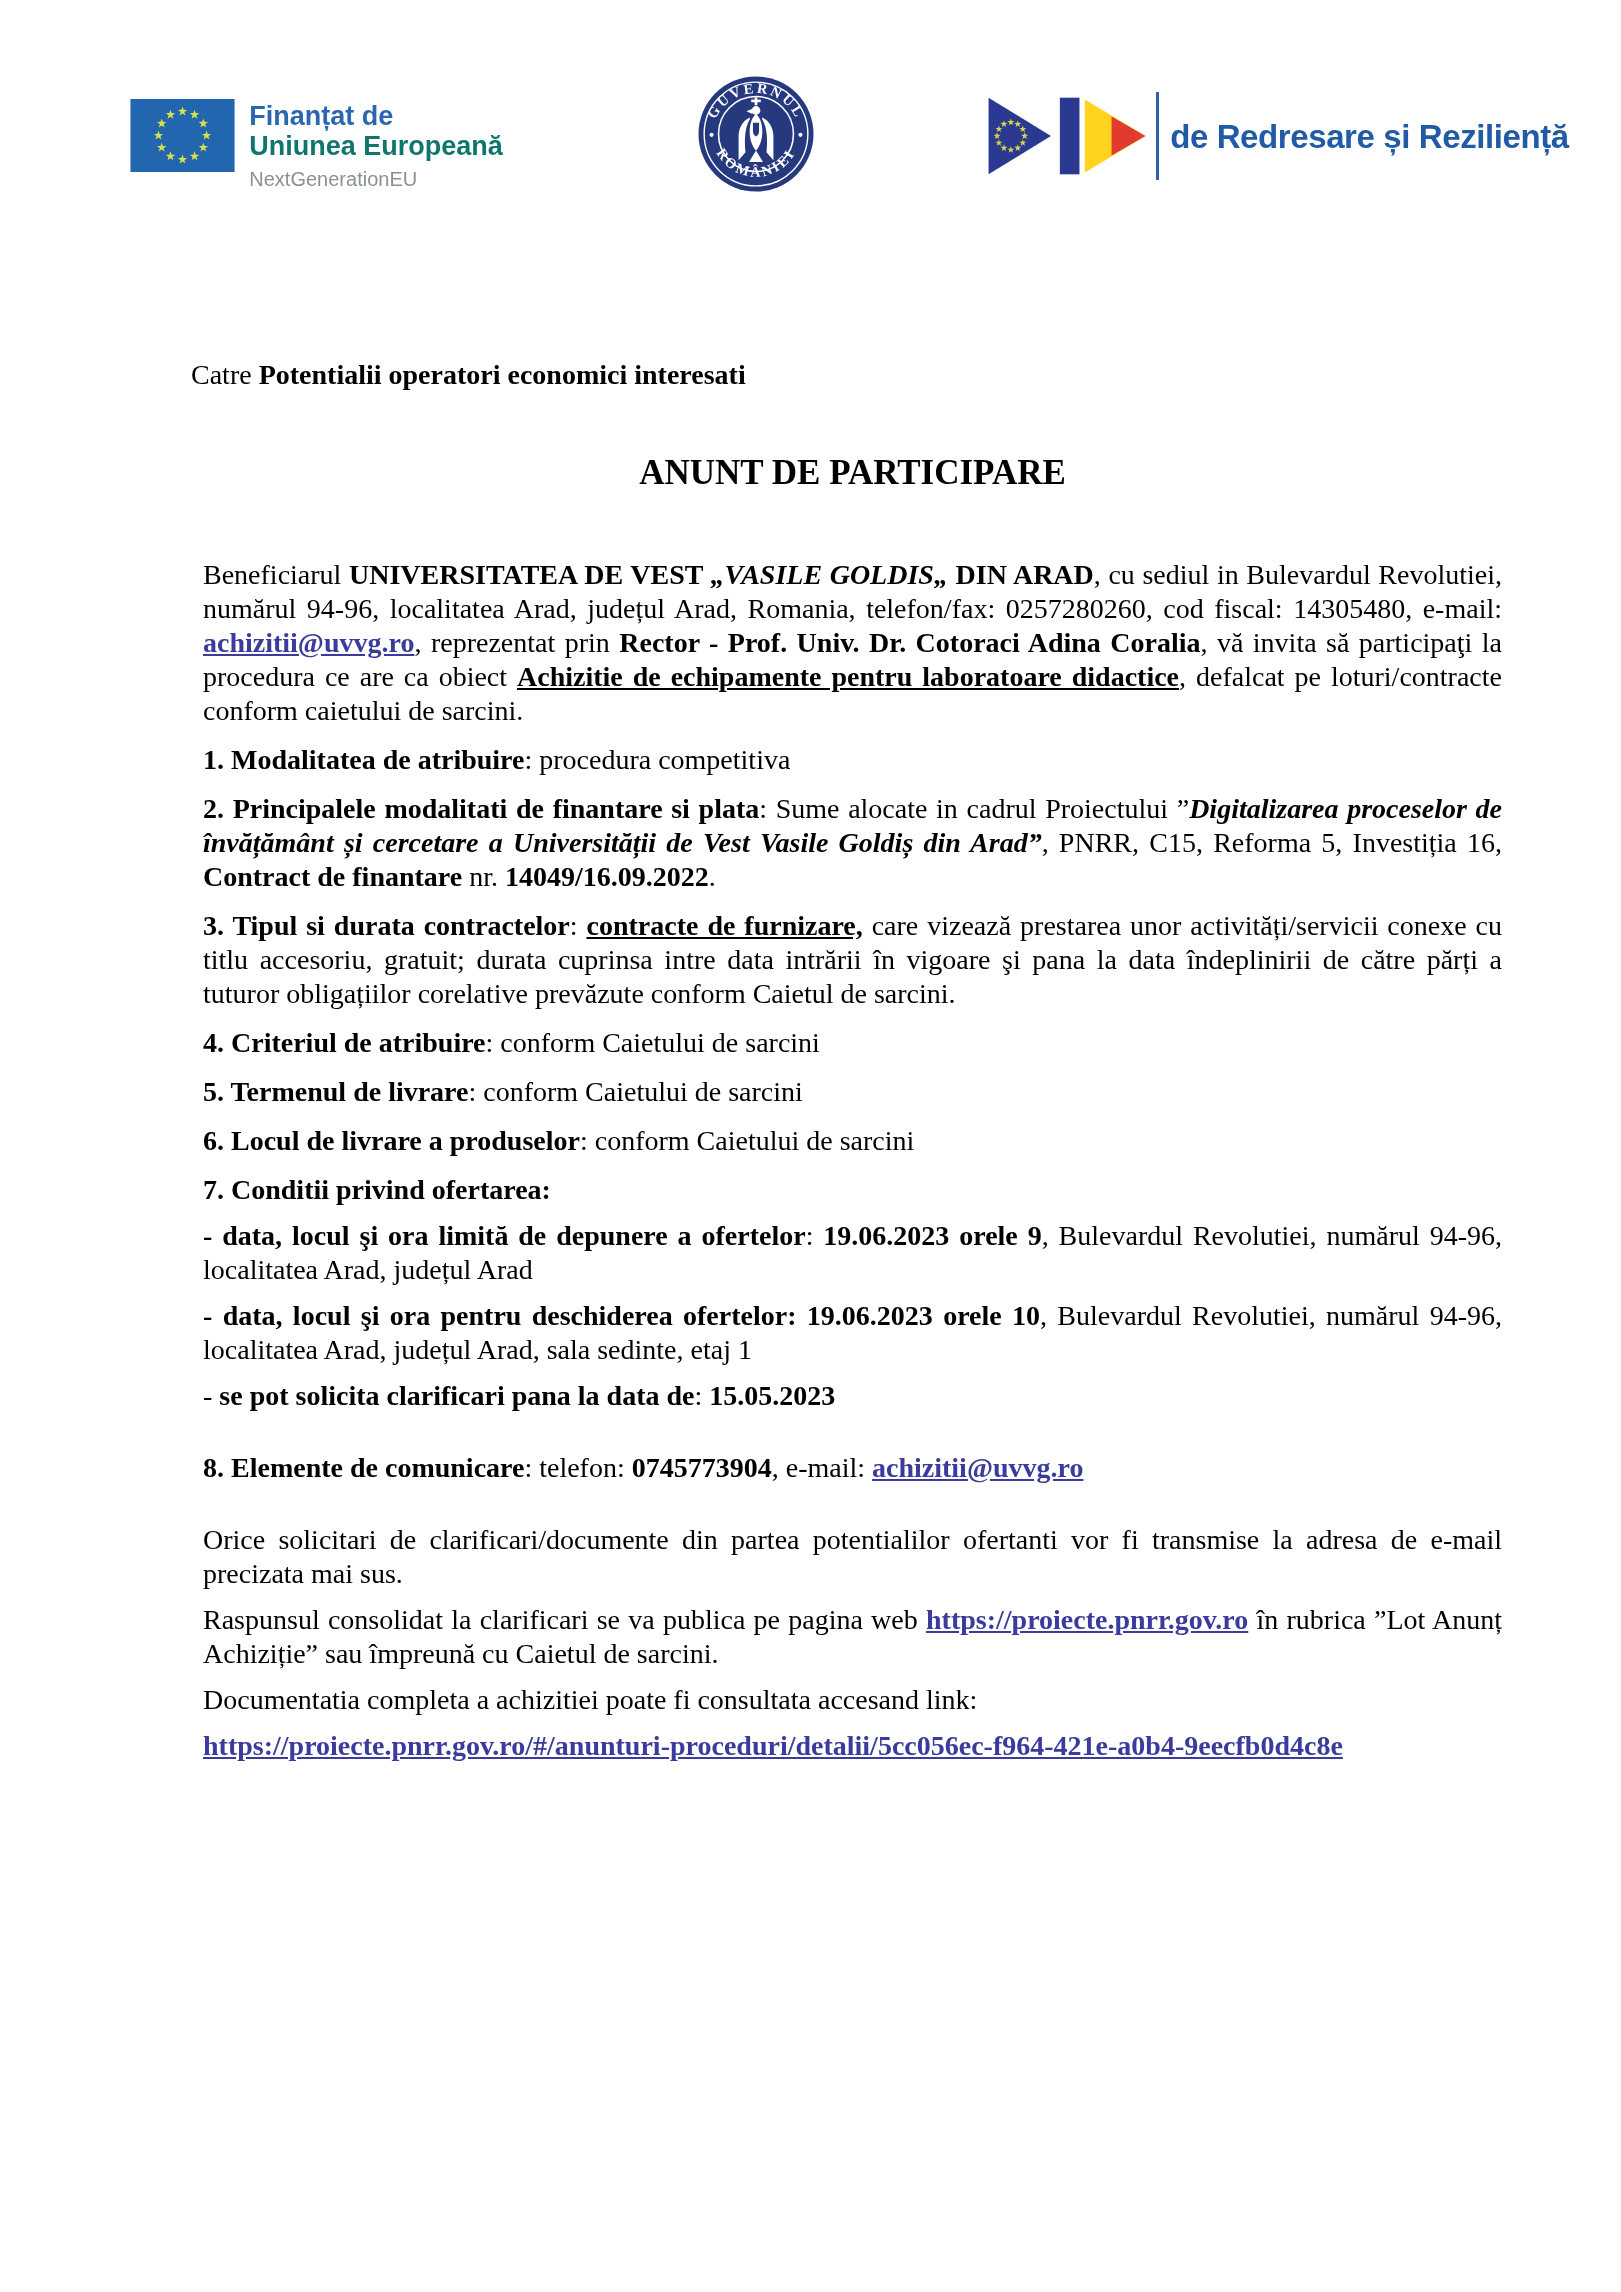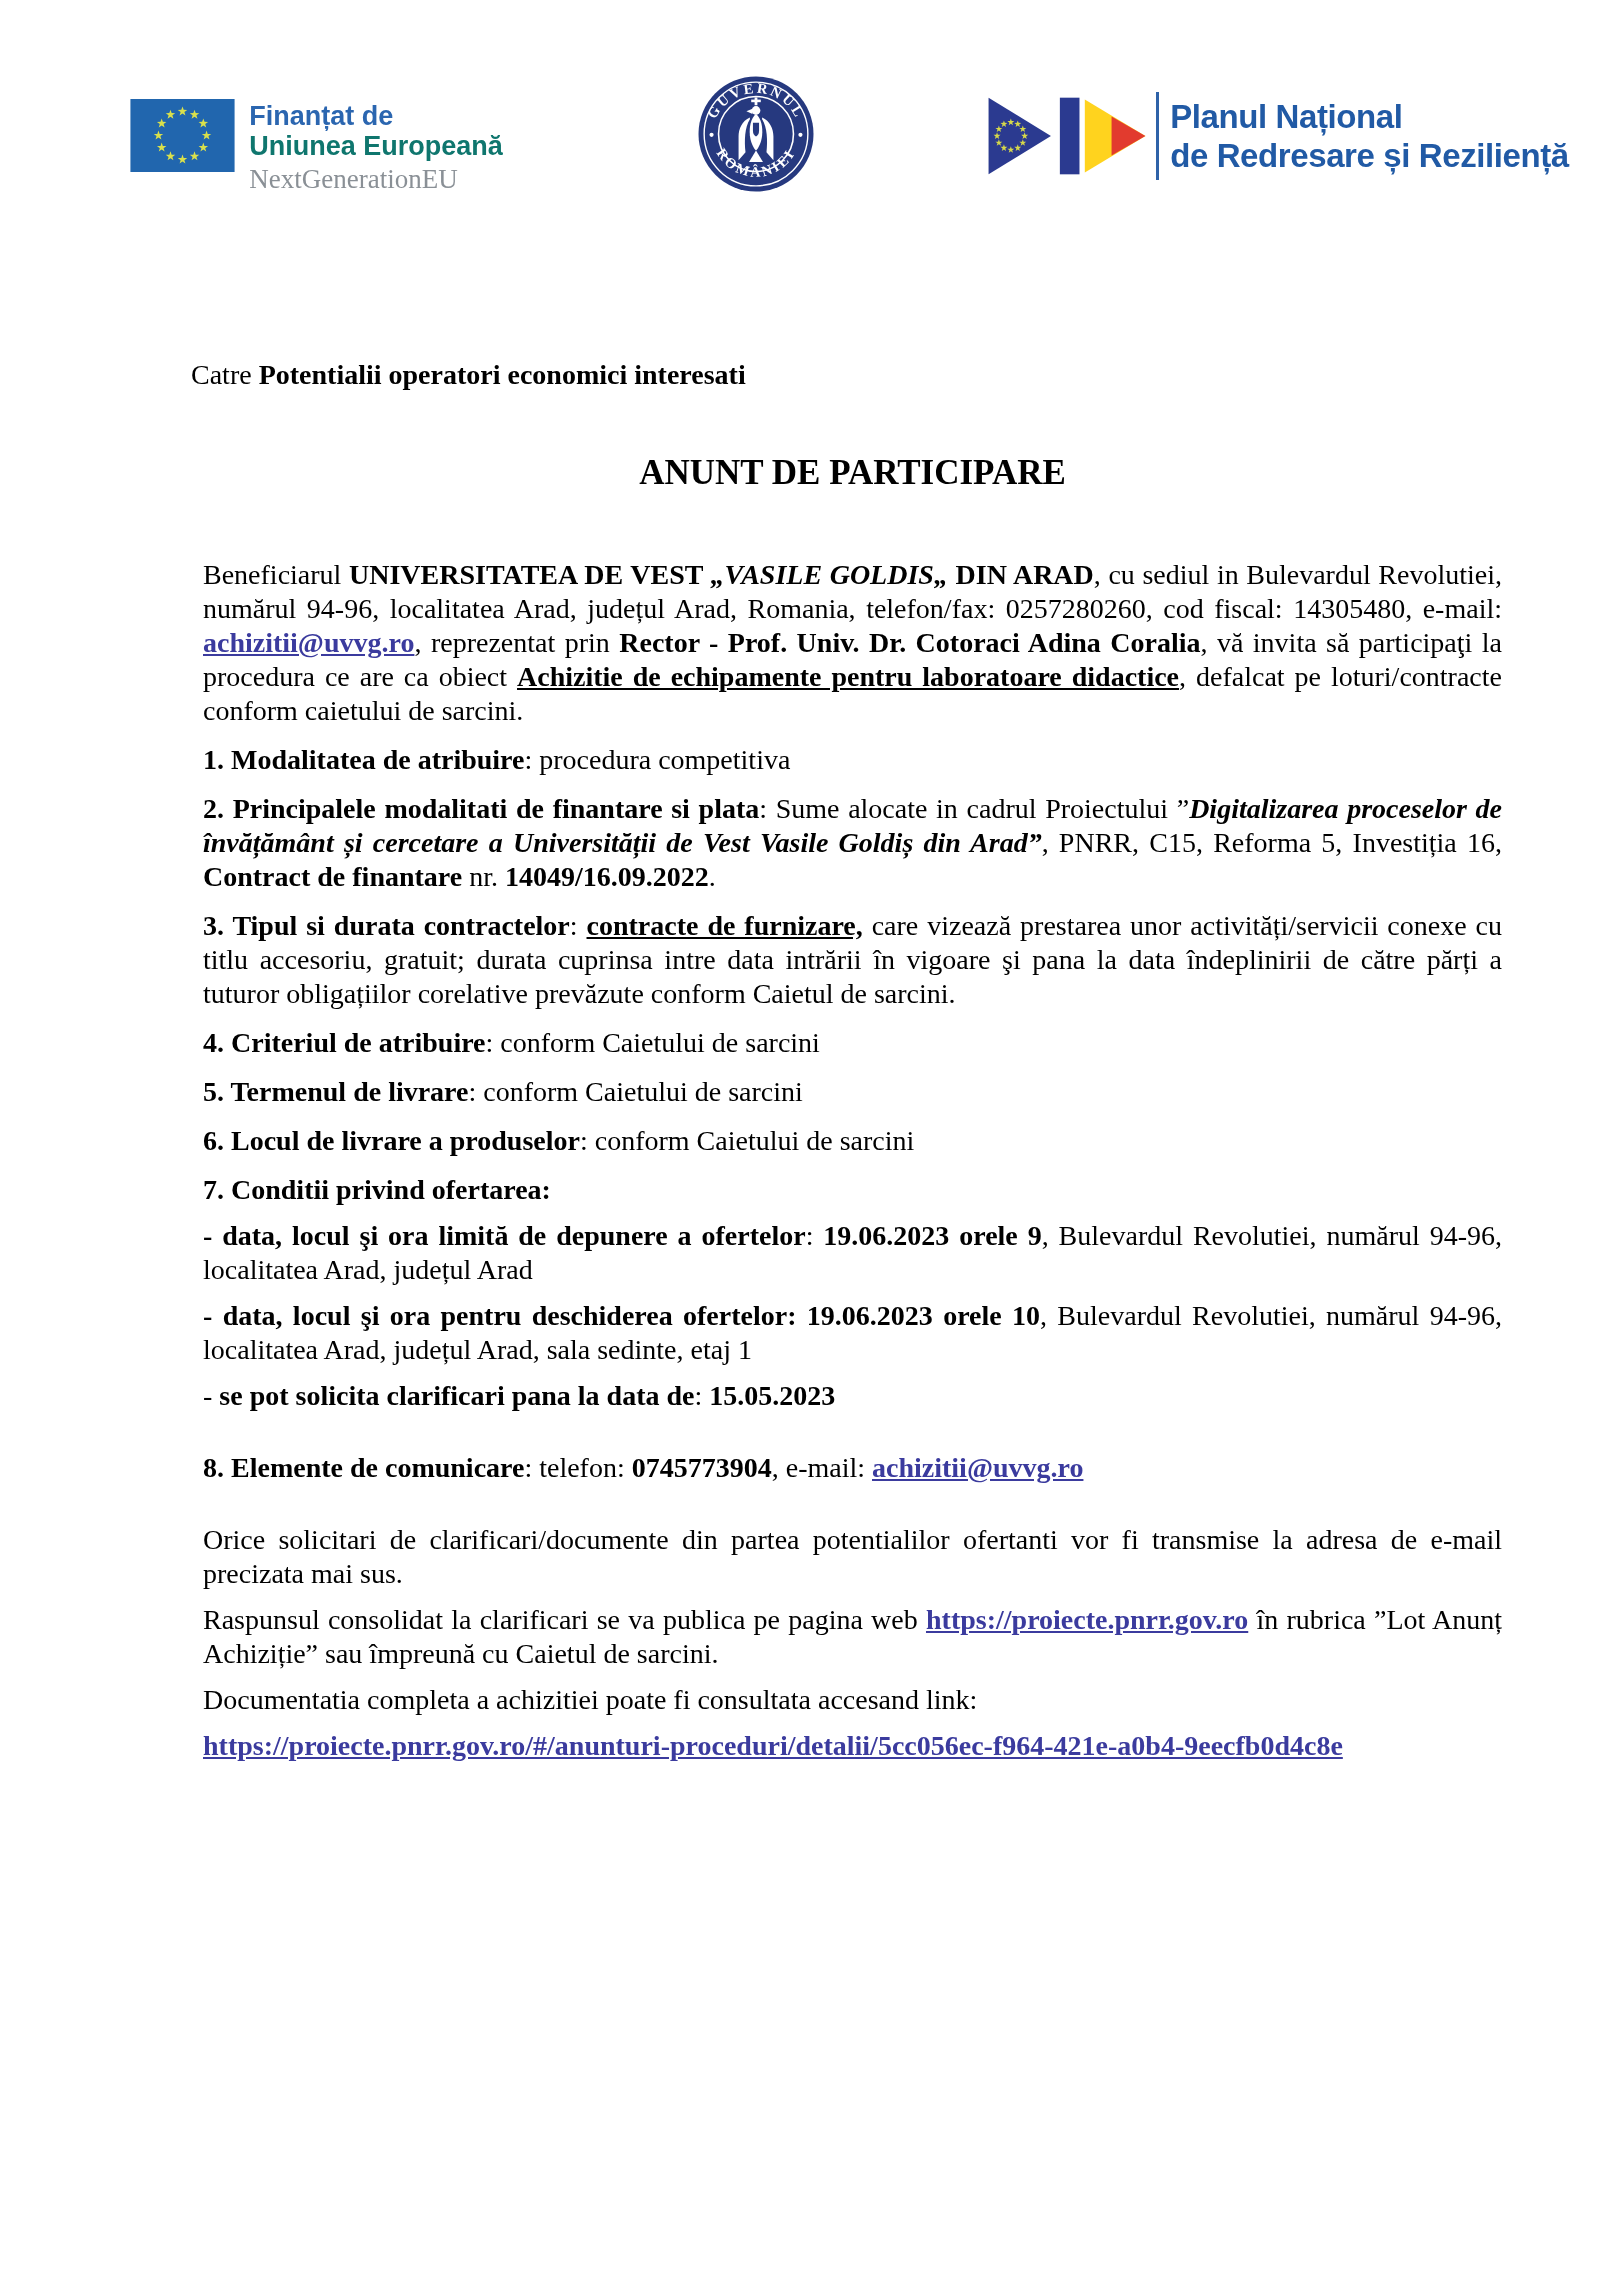--- a/index.html
+++ b/index.html
@@ -8,21 +8,21 @@
     font-family:"Liberation Serif", serif; color:#000; overflow:hidden;
   }
 
   
   .logos{ position:relative; height:199px;padding-left:10px; }
 
   .eu-logo{ position:absolute; left:130px; top:99px; display:flex; align-items:flex-start; }
   .eu-flag{ width:105px; height:73px; display:block; }
   .eu-text{ margin-left:14.3px; padding-top:1.8px; }
   .eu-line{ font-family:"Liberation Sans",sans-serif; font-weight:bold; font-size:27px; line-height:30px; }
-  .eu-sub{ font-family:Liberation Serif, serif; font-size:27px; line-height:29px; margin-top:4.5px; }
+  .eu-sub{ font-family:Liberation Sans, sans-serif; font-size:20px; line-height:29px; margin-top:4.5px; }
 
   .gov-seal{ position:absolute; left:695px; top:73px; }
   .seal-svg{ width:122px; height:122px; display:block; }
   .seal-text{ font-family:"Liberation Serif",serif; font-weight:bold; font-size:16.5px; letter-spacing:3px; fill:#ffffff; }
 
   .pnrr-logo{ position:absolute; left:988px; top:92px; display:flex; align-items:center; }
   .pnrr-arrows{ width:158px; height:82px; display:block; }
   .pnrr-divider{ width:2.7px; height:88px; background:#2e62a8; margin:0 11.6px 0 9.9px; }
   .pnrr-text{ font-family:"Liberation Sans",sans-serif; font-weight:bold; font-size:33px; line-height:39px; letter-spacing:-0.4px; }
 
@@ -116,21 +116,20 @@
             <polygon points="9.50,41.90 10.46,44.67 13.40,44.73 11.06,46.51 11.91,49.32 9.50,47.64 7.09,49.32 7.94,46.51 5.60,44.73 8.54,44.67" fill="#d6d84a"></polygon>
             <polygon points="11.58,34.15 12.54,36.92 15.48,36.98 13.14,38.76 13.99,41.57 11.58,39.89 9.17,41.57 10.02,38.76 7.68,36.98 10.61,36.92" fill="#d6d84a"></polygon>
             <polygon points="17.25,28.48 18.21,31.25 21.15,31.31 18.81,33.08 19.66,35.89 17.25,34.22 14.84,35.89 15.69,33.08 13.35,31.31 16.29,31.25" fill="#d6d84a"></polygon>
           </g>
         <rect x="80" y="3" width="22" height="86" fill="#2b3a90"></rect>
         <polygon points="108,5 108,87 176,46" fill="#ffd31e"></polygon>
         <polygon points="138,24 138,68 176,46" fill="#e23b2e"></polygon>
       </svg>
       <div class="pnrr-divider"></div>
       <div class="pnrr-text" style="color:#215aa5">
-        <div>Planul Național</div>
         <div>de Redresare și Reziliență</div>
       </div>
     </div>
 
   </div>
 
   <main class="doc">
       <p class="blk addressee"><span>Catre </span><span class="b">Potentialii operatori economici interesati</span></p>
       <h1 class="blk title"><span class="b">ANUNT DE PARTICIPARE</span></h1>
       <p class="blk para justify"><span>Beneficiarul </span><span class="b">UNIVERSITATEA DE VEST </span><span class="b i">„VASILE GOLDIS„</span><span class="b"> DIN ARAD</span><span>, cu sediul in Bulevardul Revolutiei, numărul 94-96, localitatea Arad, județul Arad, Romania, telefon/fax: 0257280260, cod fiscal: 14305480, e-mail: </span><a href="#" class="link b u" style="color: rgb(59, 59, 158);">achizitii@uvvg.ro</a><span>, reprezentat prin </span><span class="b">Rector - Prof. Univ. Dr. Cotoraci Adina Coralia</span><span>, vă invita să participaţi la procedura ce are ca obiect </span><span class="b u">Achizitie de echipamente pentru laboratoare didactice</span><span>, defalcat pe loturi/contracte conform caietului de sarcini.</span></p>

